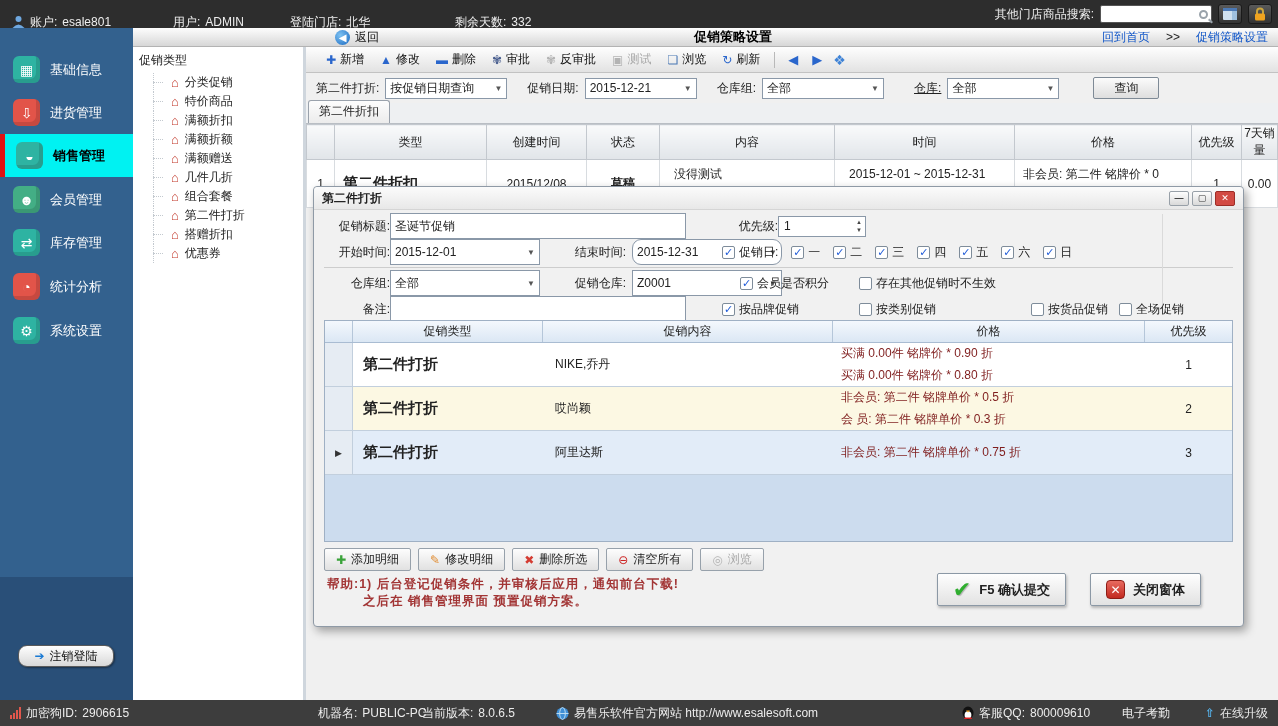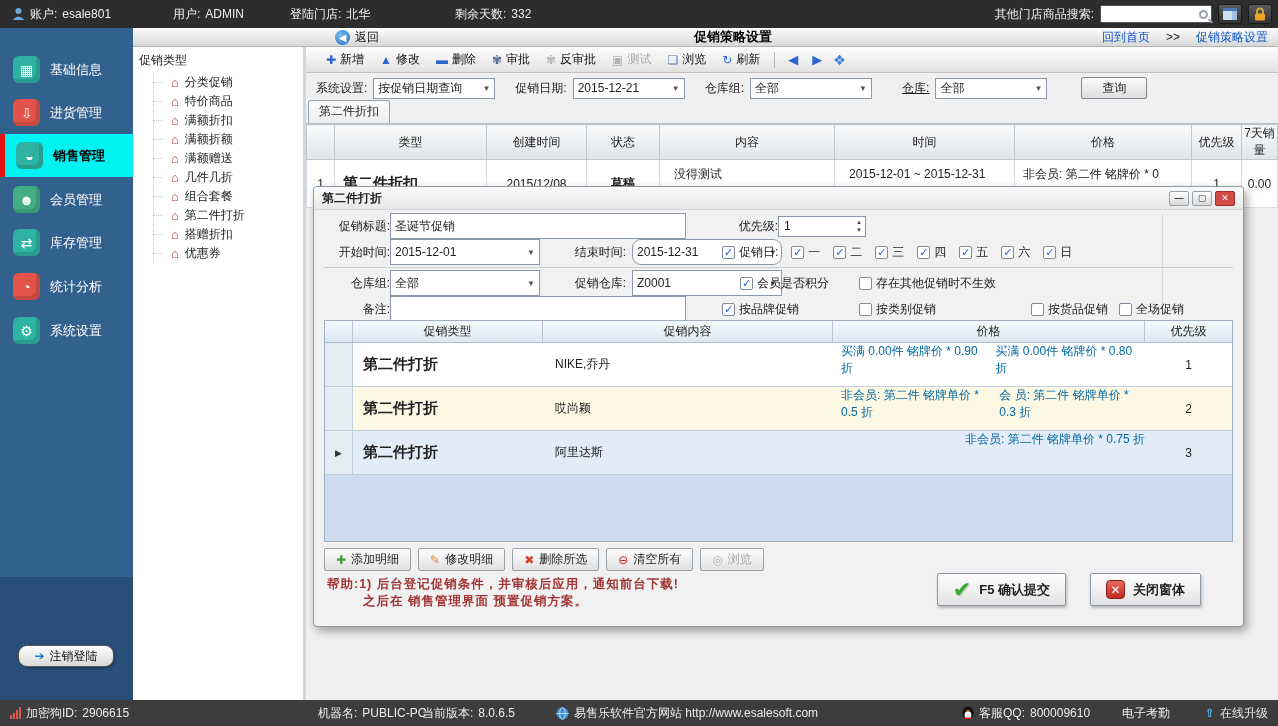--- a/index.html
+++ b/index.html
@@ -4,21 +4,21 @@
 <style>
   * { box-sizing: border-box; margin: 0; padding: 0; }
   html,body { width:1278px; height:726px; }
   body {
     position: relative; overflow: hidden;
     font-family: "Liberation Sans", "DejaVu Sans", sans-serif;
     font-size: 12px; color:#222; background:#f0f0f0;
   }
   
   .topbar { position:absolute; left:0; top:0; width:1278px; height:28px; background:#2d2d2d; color:#eee; }
-  .topbar .seg { position:absolute; top:0; height:28px; display:flex; align-items:center; gap:5px; white-space:nowrap; }
+  .topbar .seg { position:absolute; top:8px; height:28px; display:flex; align-items:center; gap:5px; white-space:nowrap; }
   .searchzone { position:absolute; right:6px; top:0; height:28px; display:flex; align-items:center; gap:6px; }
   .searchbox { width:112px; height:18px; background:#fff; border:1px solid #555; border-radius:2px; display:flex; align-items:center; justify-content:flex-end; padding:0 3px; }
   .iconbtn { width:24px; height:20px; border:1px solid #1a1a1a; border-radius:3px; background:linear-gradient(#5a5a5a,#333); display:flex; align-items:center; justify-content:center; }
   .mag { width:9px; height:9px; border:2px solid #9aa3ab; border-radius:50%; position:relative; }
   .mag::after { content:""; position:absolute; width:5px; height:2px; background:#9aa3ab; transform:rotate(45deg); left:7px; top:8px; }
   
   .titlebar { position:absolute; left:133px; top:28px; width:1145px; height:19px; background:linear-gradient(#fdfdfd,#d7d7d7); border-bottom:1px solid #b3b3b3; display:flex; align-items:center; }
   .backbtn { display:flex; align-items:center; gap:5px; margin-left:202px; color:#111; }
   .backcirc { width:15px; height:15px; border-radius:50%; background:radial-gradient(circle at 35% 35%, #7ec2f2, #1767c0); color:#fff; font-size:10px; line-height:15px; text-align:center; }
   .tb-title { position:absolute; left:49%; font-weight:bold; font-size:13px; color:#000; }
@@ -86,21 +86,21 @@
   .dlg-grid { position:absolute; left:10px; top:133px; width:909px; height:222px; border:1px solid #9fb0c4; background:#ccdcee; overflow:hidden; }
   .ghead { display:flex; height:22px; background:linear-gradient(#f4f8fd,#dbe7f4); border-bottom:1px solid #a9bcd2; }
   .ghead .hc { display:flex; align-items:center; justify-content:center; border-right:1px solid #b5c6d9; }
   .grow { display:flex; height:44px; border-bottom:1px solid #c2cfdd; background:#fff; }
   .grow.r2 { background:#fcf8e3; }
   .grow.r3 { background:#e2ecf8; }
   .gsel { width:28px; border-right:1px solid #c2cfdd; background:#e6ecf3; display:flex; align-items:center; justify-content:center; font-size:9px; color:#333; flex:none; }
   .w-type { width:190px; flex:none; } .w-cont { width:290px; flex:none; } .w-prc { width:312px; flex:none; } .w-pri { flex:1; }
   .gtype { display:flex; align-items:center; padding-left:10px; font-weight:bold; font-size:15px; }
   .gcont { display:flex; align-items:center; padding-left:12px; }
-  .gprc  { display:flex; flex-direction:row; justify-content:flex-end; gap:5px; padding-left:8px; color:#0369a1; }
+  .gprc  { display:flex; flex-direction:column; justify-content:center; gap:5px; padding-left:8px; color:#7f1d1d; }
   .gpri  { display:flex; align-items:center; justify-content:center; }
   .detail-btns { position:absolute; left:10px; top:361px; display:flex; gap:7px; }
   .dbtn { height:23px; padding:0 11px; border:1px solid #97a1ab; background:linear-gradient(#fdfdfd,#e1e1e1); display:flex; align-items:center; gap:5px; border-radius:2px; }
   .dbtn.disabled { color:#a8a8a8; }
   .g-add{color:#3aa33a;font-weight:bold;} .g-edit{color:#e08a2e;} .g-del{color:#d43c32;font-weight:bold;} .g-clear{color:#cc2222;} 
   .help { position:absolute; left:13px; top:389px; color:#a23535; font-weight:bold; font-size:12.5px; line-height:1.38; letter-spacing:1px; }
   .help .l2 { padding-left:22px; } .help .l3 { padding-left:36px; }
   .submit-btns { position:absolute; right:42px; top:386px; display:flex; gap:24px; }
   .bigbtn { height:33px; padding:0 15px; border:1px solid #8b98a5; background:linear-gradient(#fefefe,#e2e2e2); display:flex; align-items:center; gap:8px; font-size:13px; font-weight:bold; box-shadow:1px 2px 3px rgba(0,0,0,0.25); border-radius:2px; }
   .okmark { color:#2fae2f; font-size:22px; font-weight:bold; text-shadow:1px 1px 1px rgba(0,0,0,0.25); }
@@ -283,21 +283,21 @@
         <span class="g-blue">↻</span>
         <span>刷新</span>
       </div>
     <div class="tsep"></div>
     <span class="navarrow">◀</span>
     <span class="navarrow">▶</span>
     <span class="g-book" style="font-size:14px;padding-left:4px;">❖</span>
   </div>
 
   <div class="queryrow">
-    <span>系统设置:</span>
+    <span>第二件打折:</span>
     <div class="qselect" style="width:122px;">
         <span>按促销日期查询</span>
         <span class="qarrow">▼</span>
       </div>
     <span style="margin-left:14px;">促销日期:</span>
     <div class="qselect" style="width:112px;">
         <span>2015-12-21</span>
         <span class="qarrow">▼</span>
       </div>
     <span style="margin-left:14px;">仓库组:</span>

